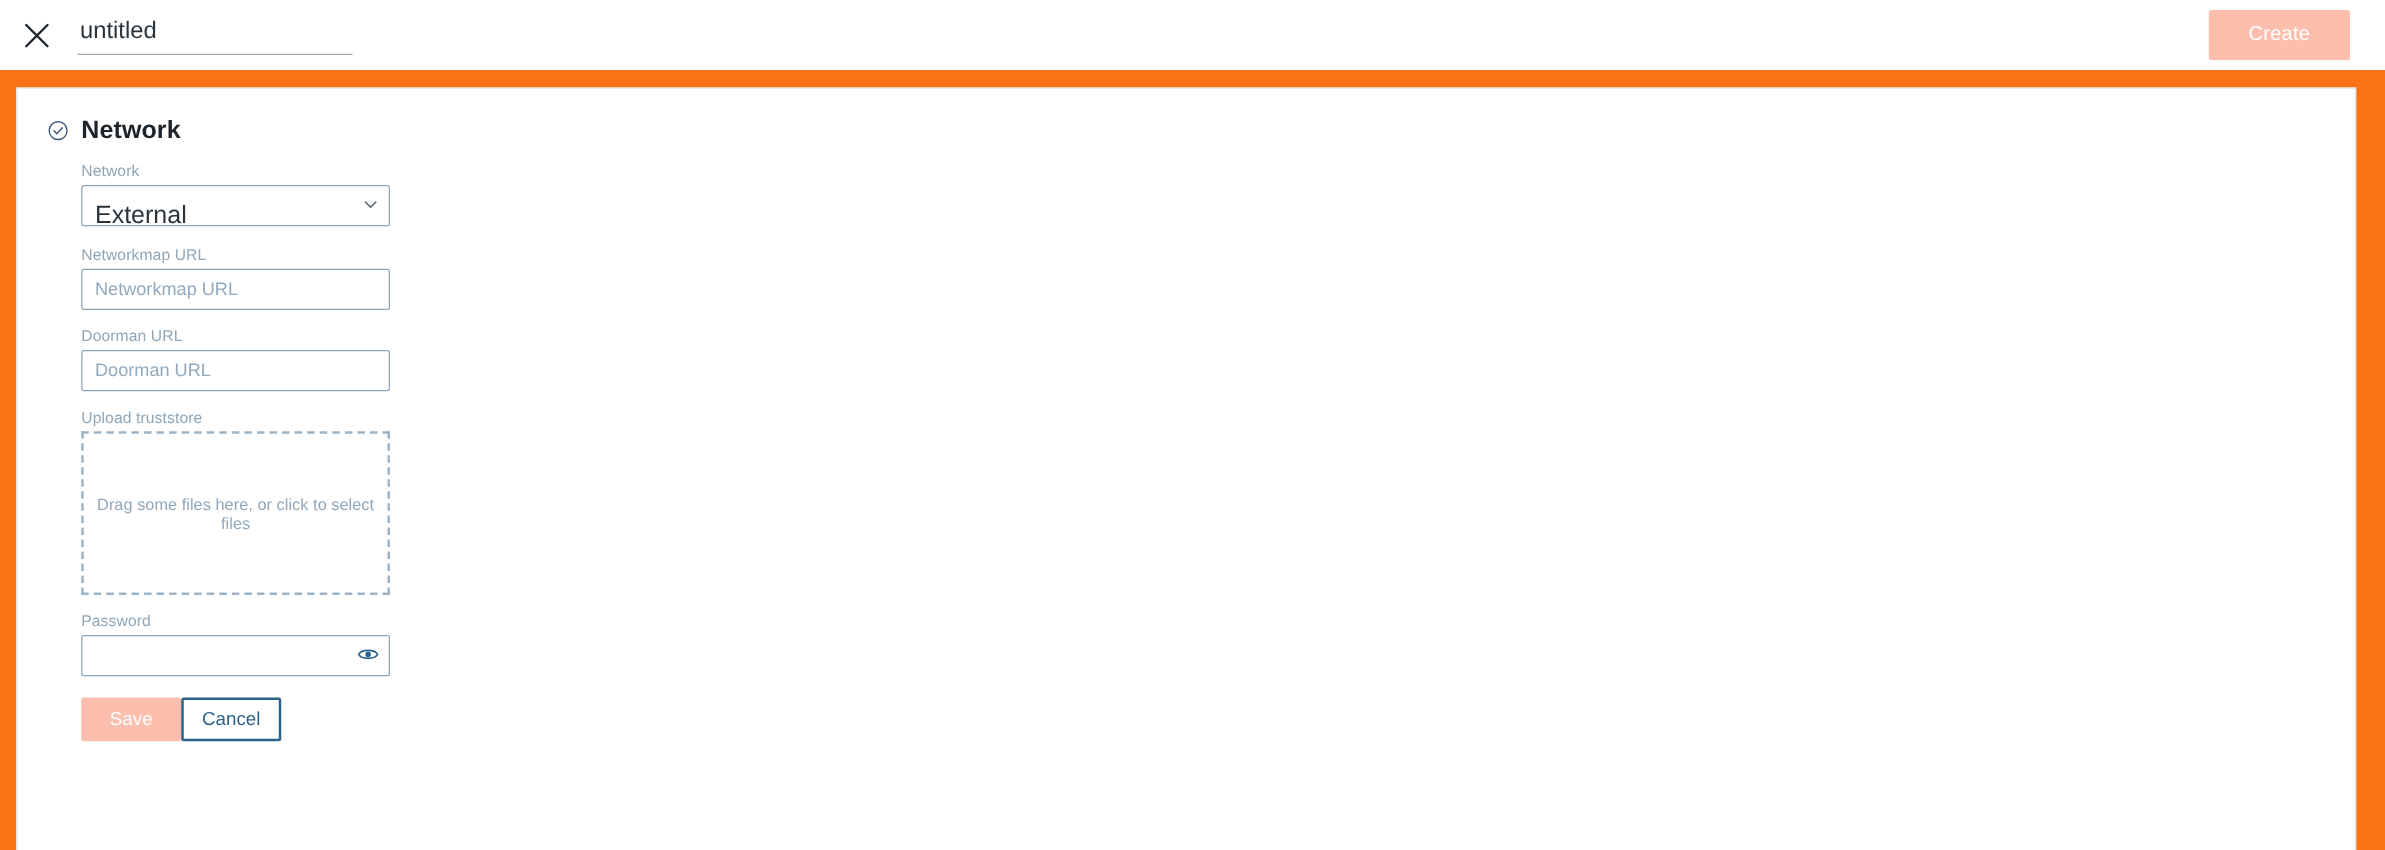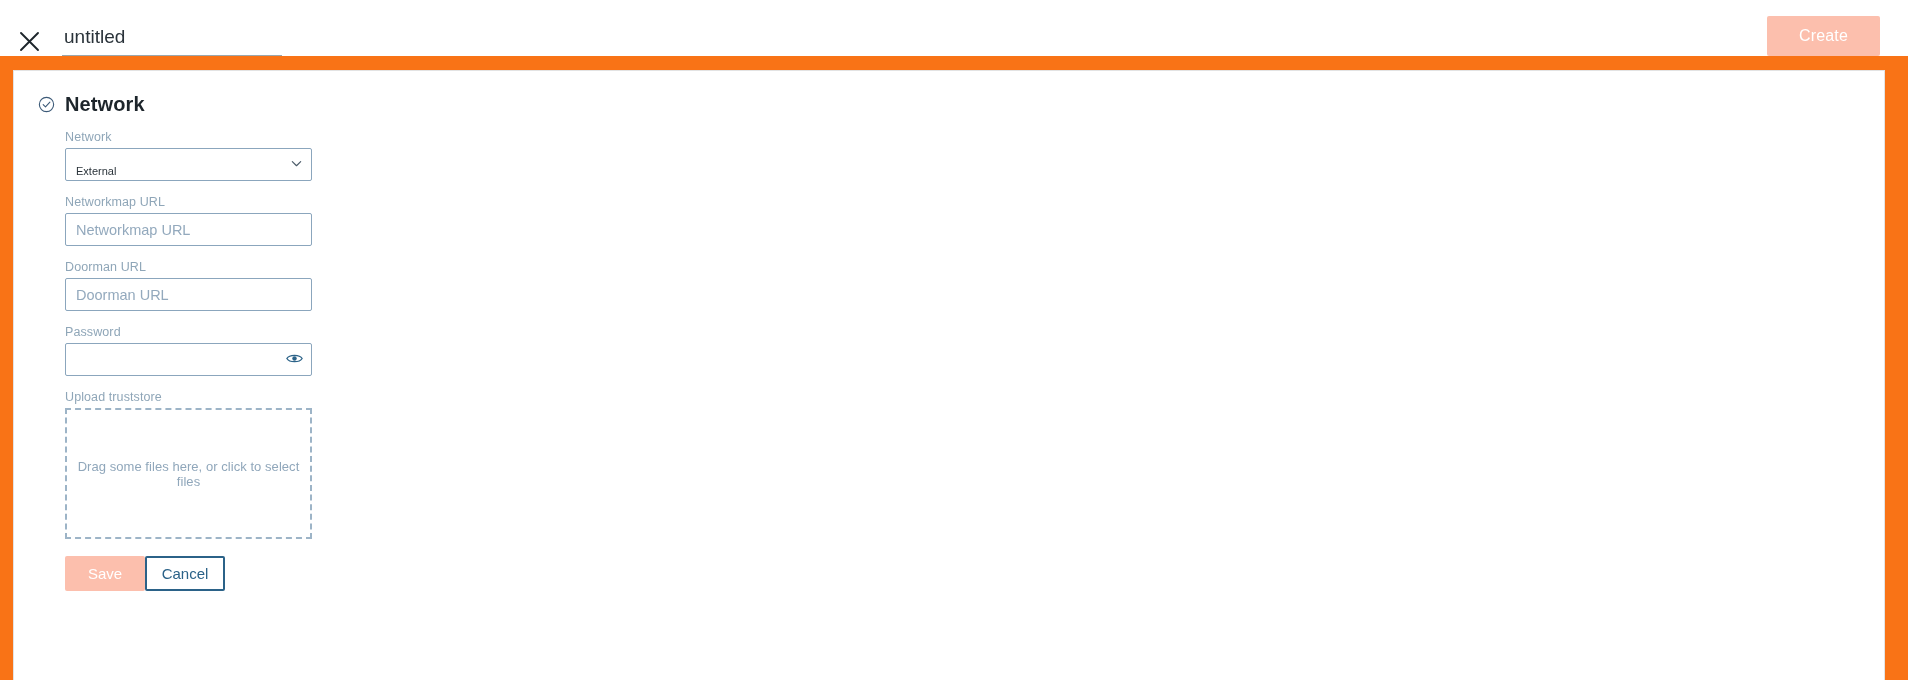--- a/index.html
+++ b/index.html
@@ -10,21 +10,21 @@
     font-family: "Liberation Sans", sans-serif;
     overflow: hidden;
   }
 
   
   .topbar {
     position: relative;
     height: 56px;
     background: #ffffff;
     display: flex;
-    align-items: flex-end;
+    align-items: center;
     padding: 0 28px 0 14px;
   }
   .close-btn {
     width: 30px; height: 30px;
     display: flex; align-items: center; justify-content: center;
     cursor: pointer;
     flex: 0 0 auto;
     margin-right: 18px;
   }
   .close-btn svg { display: block; }
@@ -114,21 +114,21 @@
   .select-wrap { position: relative; width: 247px; }
   .select-wrap select {
     appearance: none;
     -webkit-appearance: none;
     width: 247px;
     height: 33px;
     border: 1px solid #8ba6bd;
     border-radius: 2px;
     background: #ffffff;
     font-family: "Liberation Sans", sans-serif;
-    font-size: 11px;
+    font-size: 20px;
     color: #2a333a;
     padding: 12px 28px 0 10px;
     outline: none;
     cursor: pointer;
   }
   .select-chevron {
     position: absolute;
     right: 9px; top: 50%;
     transform: translateY(-50%);
     pointer-events: none;
@@ -243,44 +243,44 @@
       </div>
 
       <div class="field">
         <label class="field-label">Networkmap URL</label>
         <input class="ctrl" type="text" placeholder="Networkmap URL" style="">
       </div>
 
       <div class="field">
         <label class="field-label">Doorman URL</label>
         <input class="ctrl" type="text" placeholder="Doorman URL" style="">
+      </div>
+
+      <div class="field">
+        <label class="field-label">Upload truststore</label>
+        <div class="dropzone">
+          <span class="dropzone-text">Drag some files here, or click to select files</span>
+        </div>
       </div>
 
       <div class="field">
         <label class="field-label">Password</label>
         <div class="pw-wrap">
           <input class="ctrl" type="password" placeholder="" style="">
           <button class="eye-btn">
             <span>
               <svg width="17" height="12" viewBox="0 0 20 13" aria-hidden="true">
                 <path d="M1 6.5 C4 1.5 16 1.5 19 6.5 C16 11.5 4 11.5 1 6.5 Z" fill="none" stroke="#2b6288" stroke-width="1.5"></path>
                 <circle cx="10" cy="6.5" r="2.6" fill="#2b6288"></circle>
               </svg>
             </span>
           </button>
         </div>
       </div>
 
-      <div class="field">
-        <label class="field-label">Upload truststore</label>
-        <div class="dropzone">
-          <span class="dropzone-text">Drag some files here, or click to select files</span>
-        </div>
-      </div>
-
       <div class="actions">
         <button class="btn-save">Save</button>
         <button class="btn-cancel">Cancel</button>
       </div>
 
     </div>
   </div>
 </div>
 
 </body></html>

